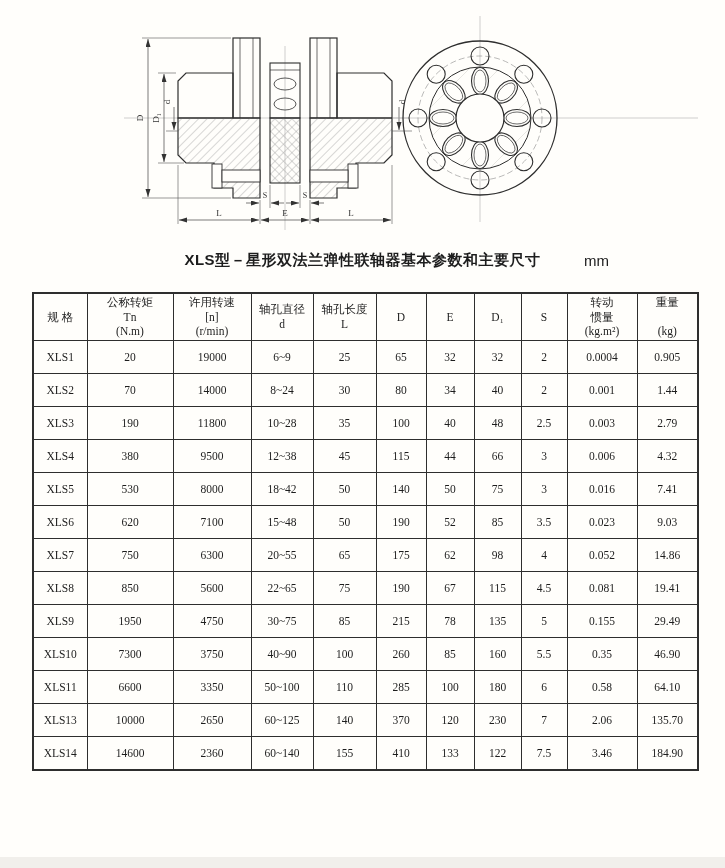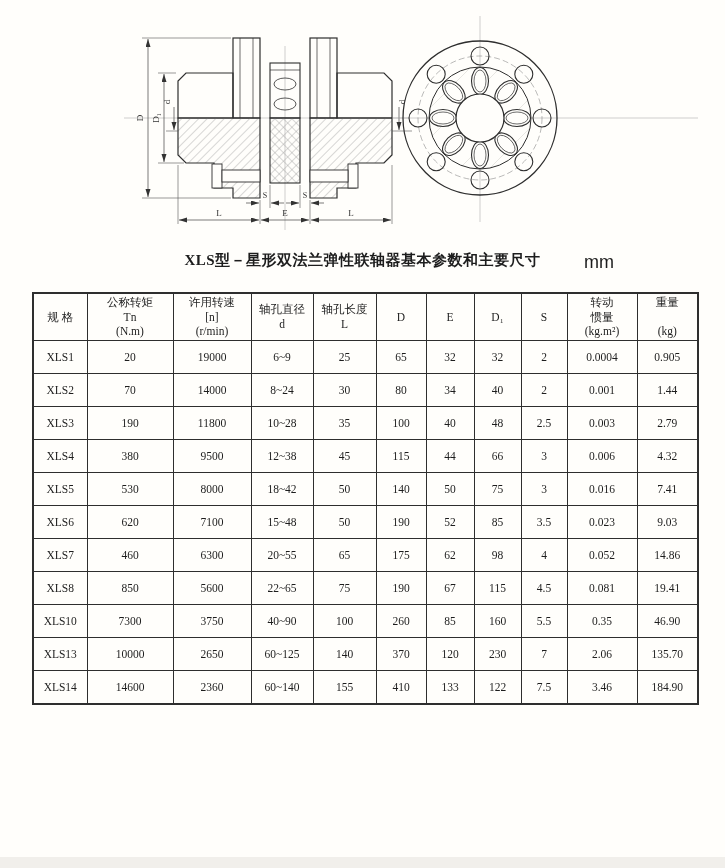--- a/index.html
+++ b/index.html
@@ -8,23 +8,23 @@
     background:#fffefb; overflow:hidden;
     font-family:"Liberation Serif", serif; color:#1d1d1d;
   }
   .drawings { position:absolute; left:0; top:0; width:725px; height:245px; }
   .side-view { position:absolute; left:118px; top:12px; }
   .front-view { position:absolute; left:392px; top:12px; }
   .title-row { position:absolute; left:0; top:251px; width:725px; height:24px; }
   .doc-title {
     position:absolute; left:0; width:100%; text-align:center;
     font-size:15px; font-weight:bold; letter-spacing:0.5px;
-    font-family:Liberation Serif, serif;
+    font-family:Liberation Sans, sans-serif;
   }
-  .unit-label { position:absolute; left:584px; top:1px; font-size:18px; font-family:"Liberation Sans",sans-serif; }
+  .unit-label { position:absolute; left:584px; top:1px; font-size:15px; font-family:"Liberation Sans",sans-serif; }
   table.spec {
     position:absolute; left:32px; top:292px; width:665px;
     border-collapse:collapse; table-layout:fixed;
     border:2px solid #2e2e2e;
   }
   table.spec th, table.spec td {
     border:1px solid #2e2e2e; text-align:center; vertical-align:middle;
     padding:0 1px; overflow:hidden;
   }
   table.spec th {
@@ -321,21 +321,21 @@
           <td>50</td>
           <td>190</td>
           <td>52</td>
           <td>85</td>
           <td>3.5</td>
           <td>0.023</td>
           <td>9.03</td>
         </tr>
         <tr>
           <td>XLS7</td>
-          <td>460</td>
+          <td>750</td>
           <td>6300</td>
           <td>20~55</td>
           <td>65</td>
           <td>175</td>
           <td>62</td>
           <td>98</td>
           <td>4</td>
           <td>0.052</td>
           <td>14.86</td>
         </tr>
@@ -346,33 +346,59 @@
           <td>22~65</td>
           <td>75</td>
           <td>190</td>
           <td>67</td>
           <td>115</td>
           <td>4.5</td>
           <td>0.081</td>
           <td>19.41</td>
         </tr>
         <tr>
+          <td>XLS9</td>
+          <td>1950</td>
+          <td>4750</td>
+          <td>30~75</td>
+          <td>85</td>
+          <td>215</td>
+          <td>78</td>
+          <td>135</td>
+          <td>5</td>
+          <td>0.155</td>
+          <td>29.49</td>
+        </tr>
+        <tr>
           <td>XLS10</td>
           <td>7300</td>
           <td>3750</td>
           <td>40~90</td>
           <td>100</td>
           <td>260</td>
           <td>85</td>
           <td>160</td>
           <td>5.5</td>
           <td>0.35</td>
           <td>46.90</td>
         </tr>
         <tr>
+          <td>XLS11</td>
+          <td>6600</td>
+          <td>3350</td>
+          <td>50~100</td>
+          <td>110</td>
+          <td>285</td>
+          <td>100</td>
+          <td>180</td>
+          <td>6</td>
+          <td>0.58</td>
+          <td>64.10</td>
+        </tr>
+        <tr>
           <td>XLS13</td>
           <td>10000</td>
           <td>2650</td>
           <td>60~125</td>
           <td>140</td>
           <td>370</td>
           <td>120</td>
           <td>230</td>
           <td>7</td>
           <td>2.06</td>

